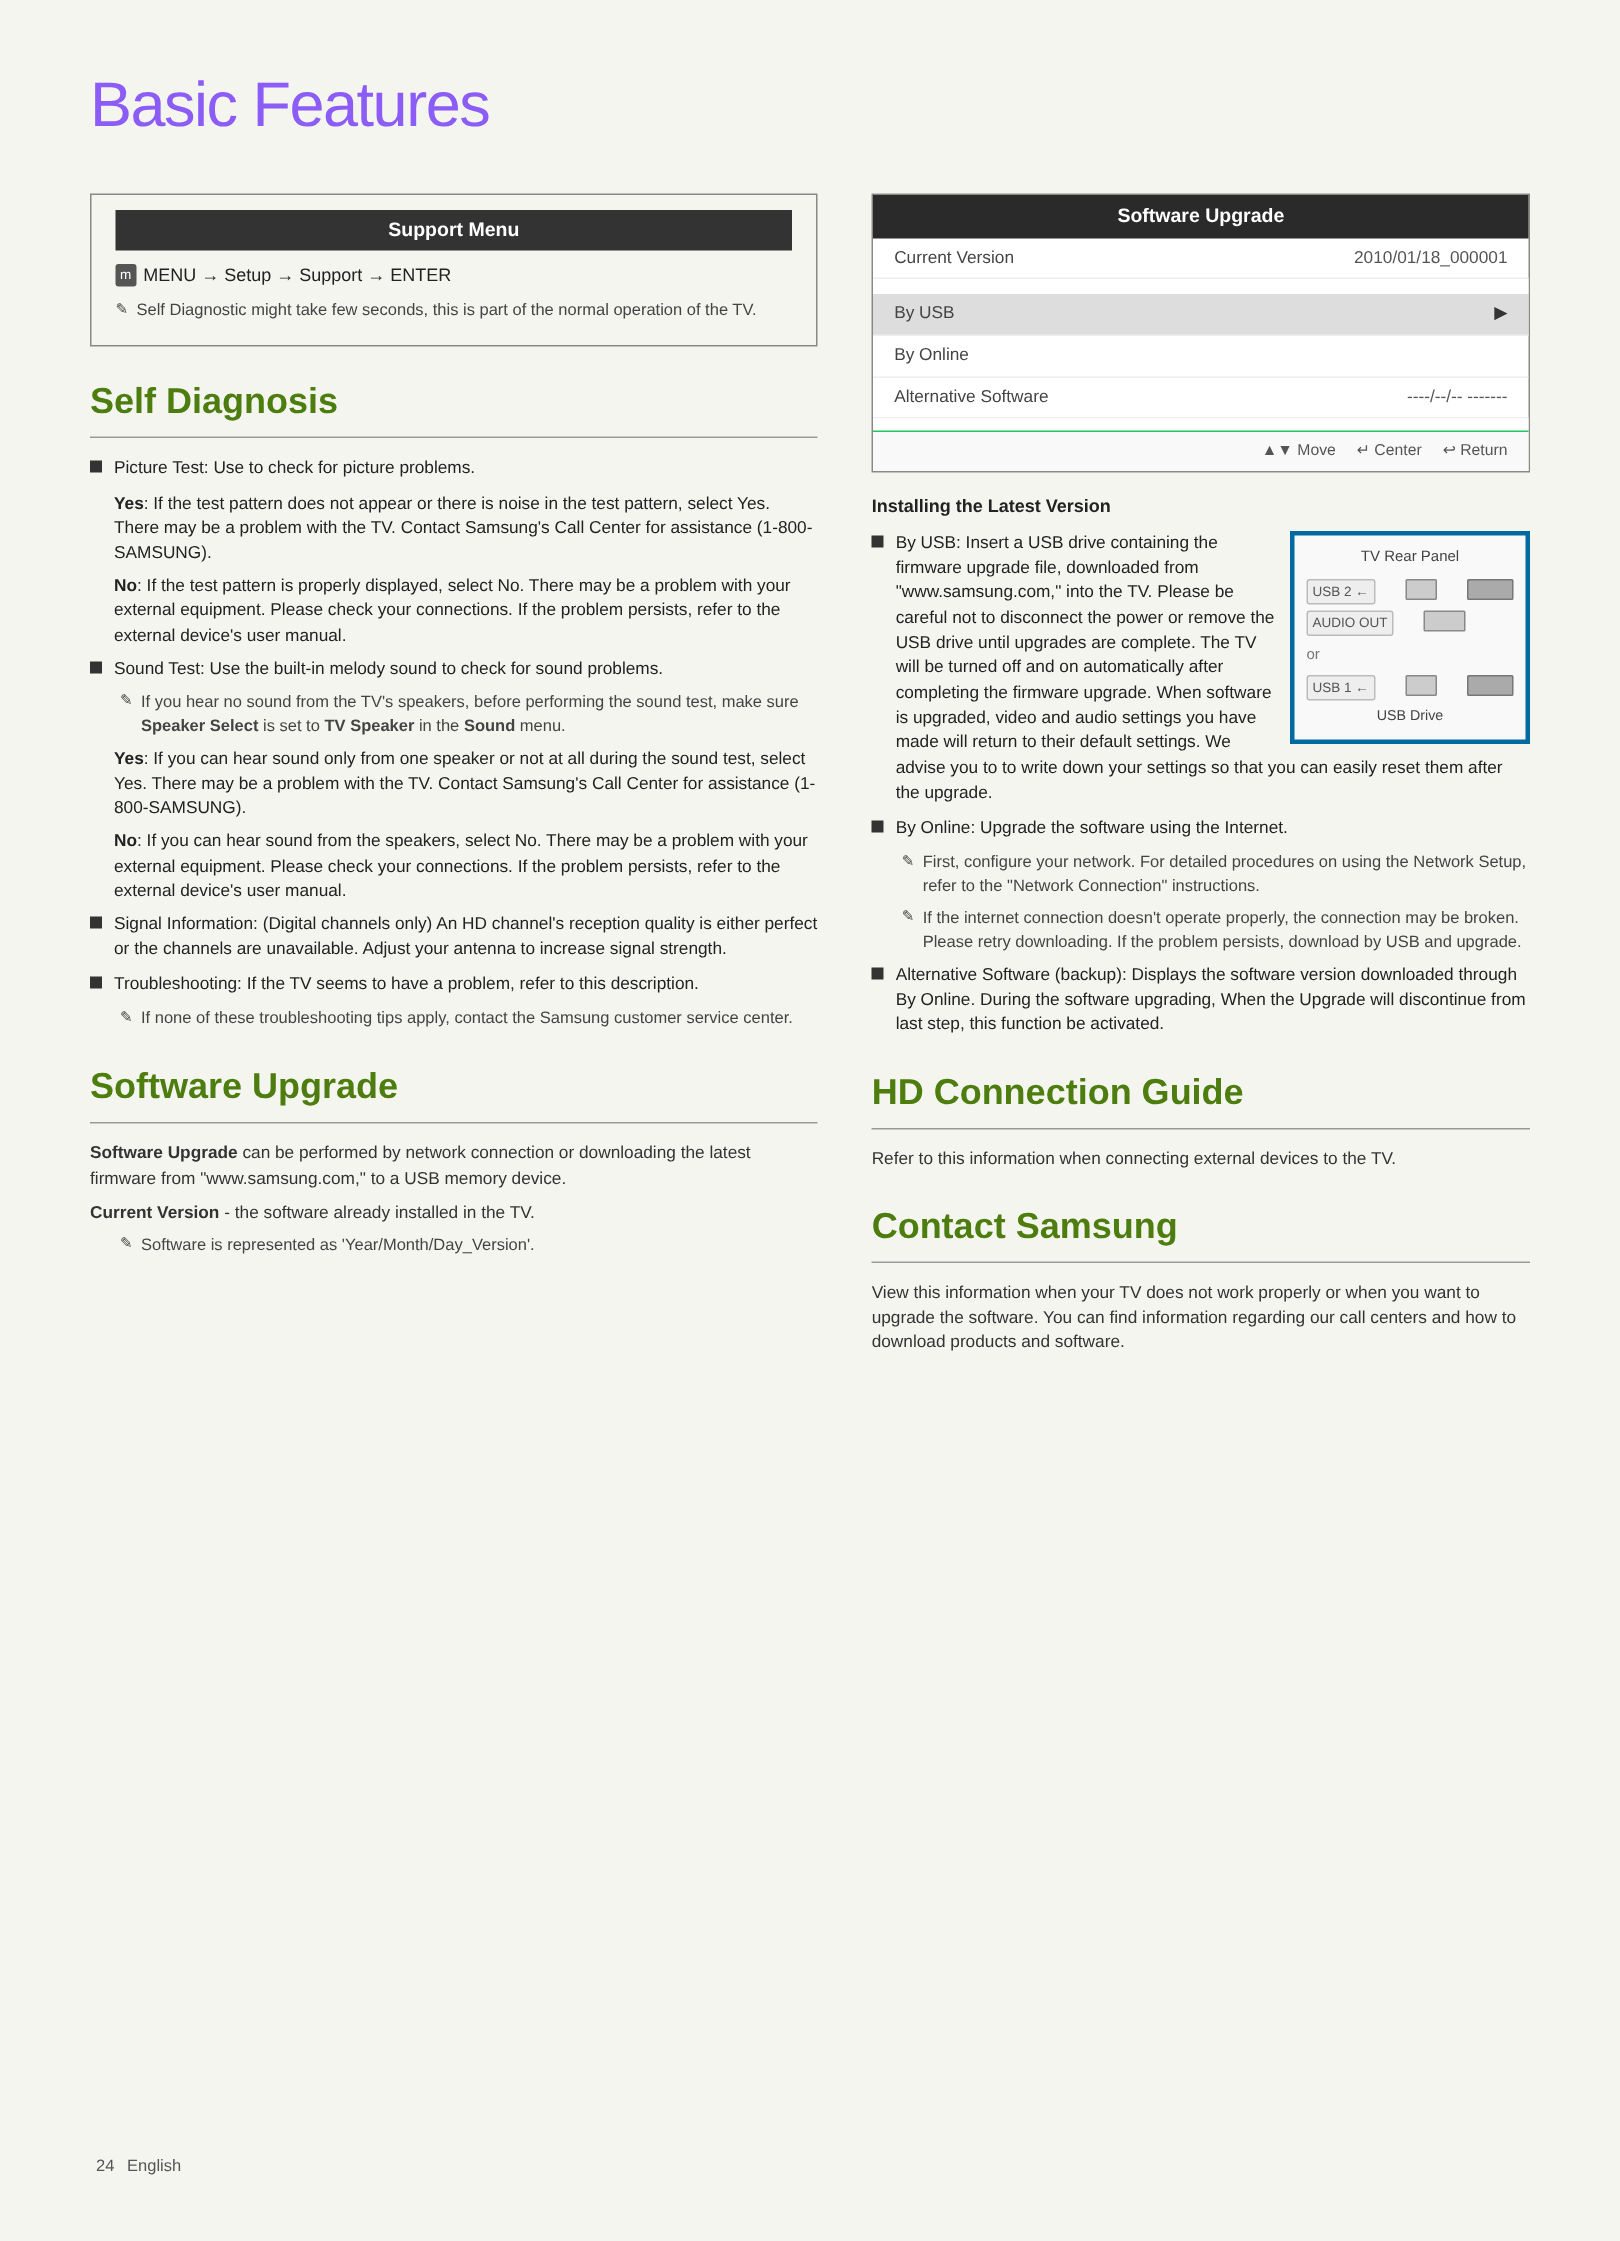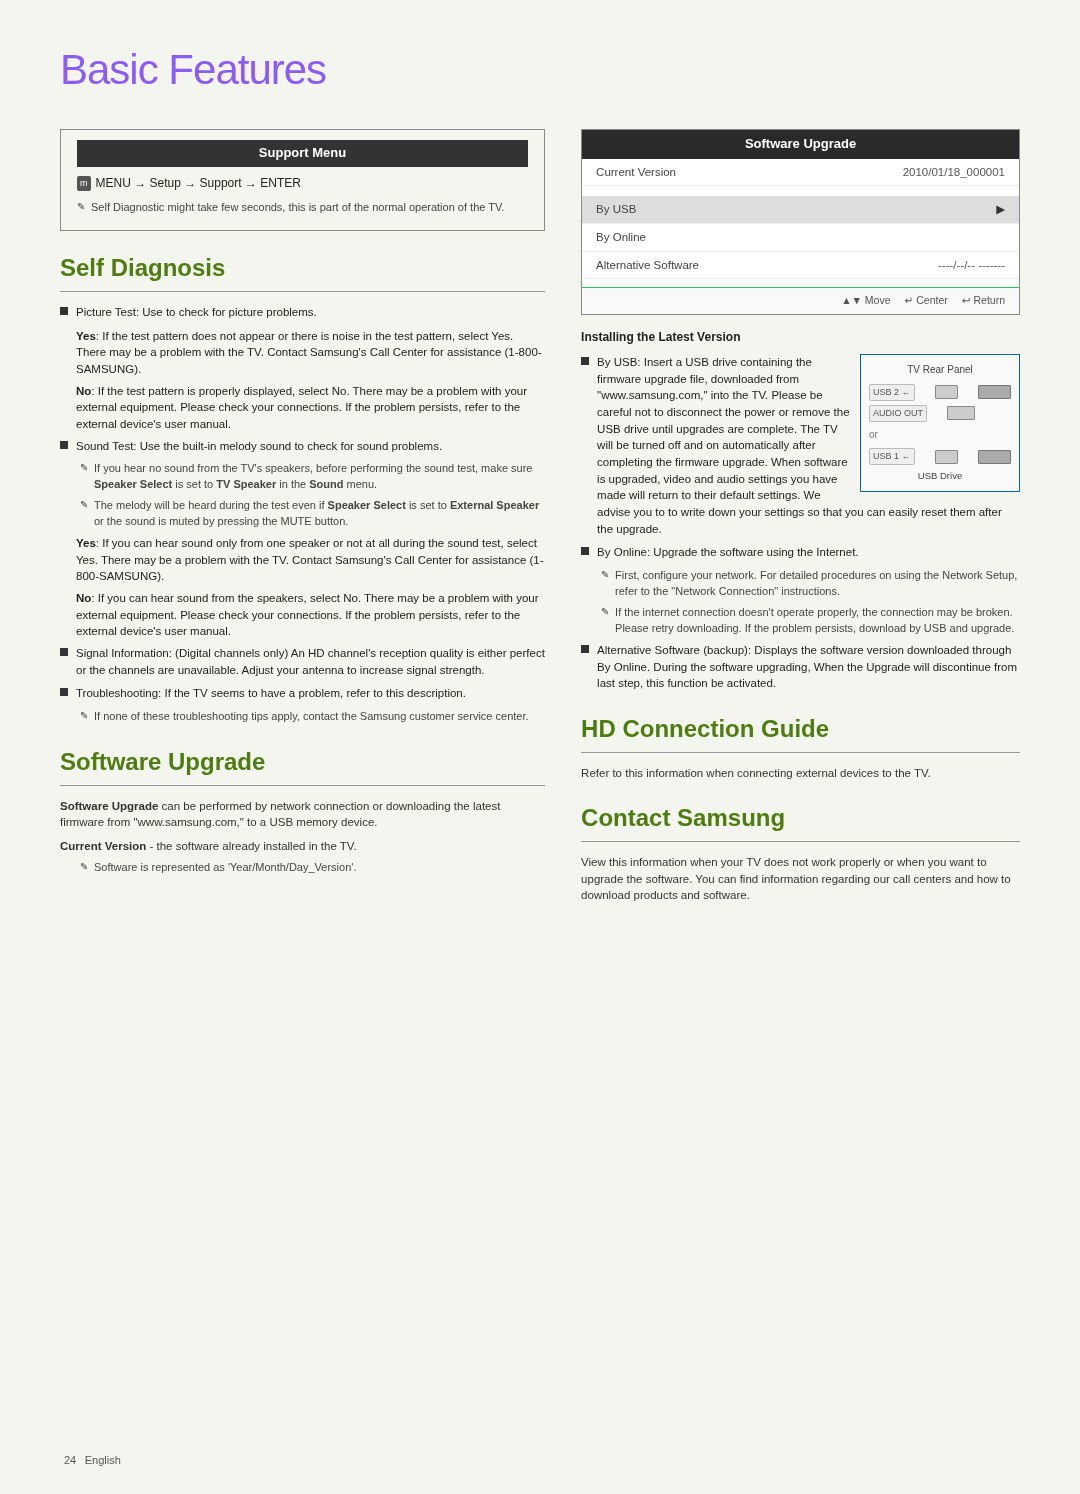--- a/index.html
+++ b/index.html
@@ -188,42 +188,41 @@
       font-weight: bold;
       font-size: 12px;
       margin-bottom: 8px;
       color: #222;
     }
     
     .usb-diagram {
       float: right;
       margin-left: 10px;
       margin-bottom: 8px;
-      border: 1px solid #0369a1;
+      border: 3px solid #0369a1;
       background: #f9f9f9;
       padding: 8px;
       width: 160px;
       font-size: 10px;
       color: #333;
     }
     .usb-diagram-title {
       text-align: center;
       font-size: 10px;
       margin-bottom: 6px;
       color: #444;
     }
     .usb-ports {
       display: flex;
       flex-direction: column;
       gap: 4px;
       align-items: flex-start;
     }
     .usb-port-row {
       display: flex;
-      align-items: center;
       gap: 20px;
       width: 100%;
     }
     .usb-port-label {
       font-size: 9px;
       color: #555;
       background: #eee;
       padding: 1px 3px;
       border: 1px solid #bbb;
       border-radius: 2px;
@@ -259,21 +258,21 @@
     
     .section-para {
       font-size: 11.5px;
       color: #333;
       margin-bottom: 8px;
       margin-top: 4px;
     }
     
     .page-number {
       position: absolute;
-      bottom: 24px;
+      bottom: 40px;
       left: 60px;
       font-size: 16px;
       font-weight: bold;
       color: #222;
     }
     .page-number span {
       font-size: 11px;
       font-weight: normal;
       margin-left: 4px;
       color: #555;
@@ -332,23 +331,20 @@
       </div>
 
       <div class="bullet-item">
         <span class="bullet-sq"></span>
         <span class="bullet-text">
           <b>Sound Test</b>: Use the built-in melody sound to check for sound problems.
         </span>
       </div>
       <div class="note-item">
         If you hear no sound from the TV's speakers, before performing the sound test, make sure <b>Speaker Select</b> is set to <b>TV Speaker</b> in the <b>Sound</b> menu.
-      </div>
-      <div class="note-item">
-        The melody will be heard during the test even if <b>Speaker Select</b> is set to <b>External Speaker</b> or the sound is muted by pressing the MUTE button.
       </div>
       <div class="sub-para">
         <b>Yes</b>: If you can hear sound only from one speaker or not at all during the sound test, select Yes. There may be a problem with the TV. Contact Samsung's Call Center for assistance (1-800-SAMSUNG).
       </div>
       <div class="sub-para">
         <b>No</b>: If you can hear sound from the speakers, select No. There may be a problem with your external equipment. Please check your connections. If the problem persists, refer to the external device's user manual.
       </div>
 
       <div class="bullet-item">
         <span class="bullet-sq"></span>

